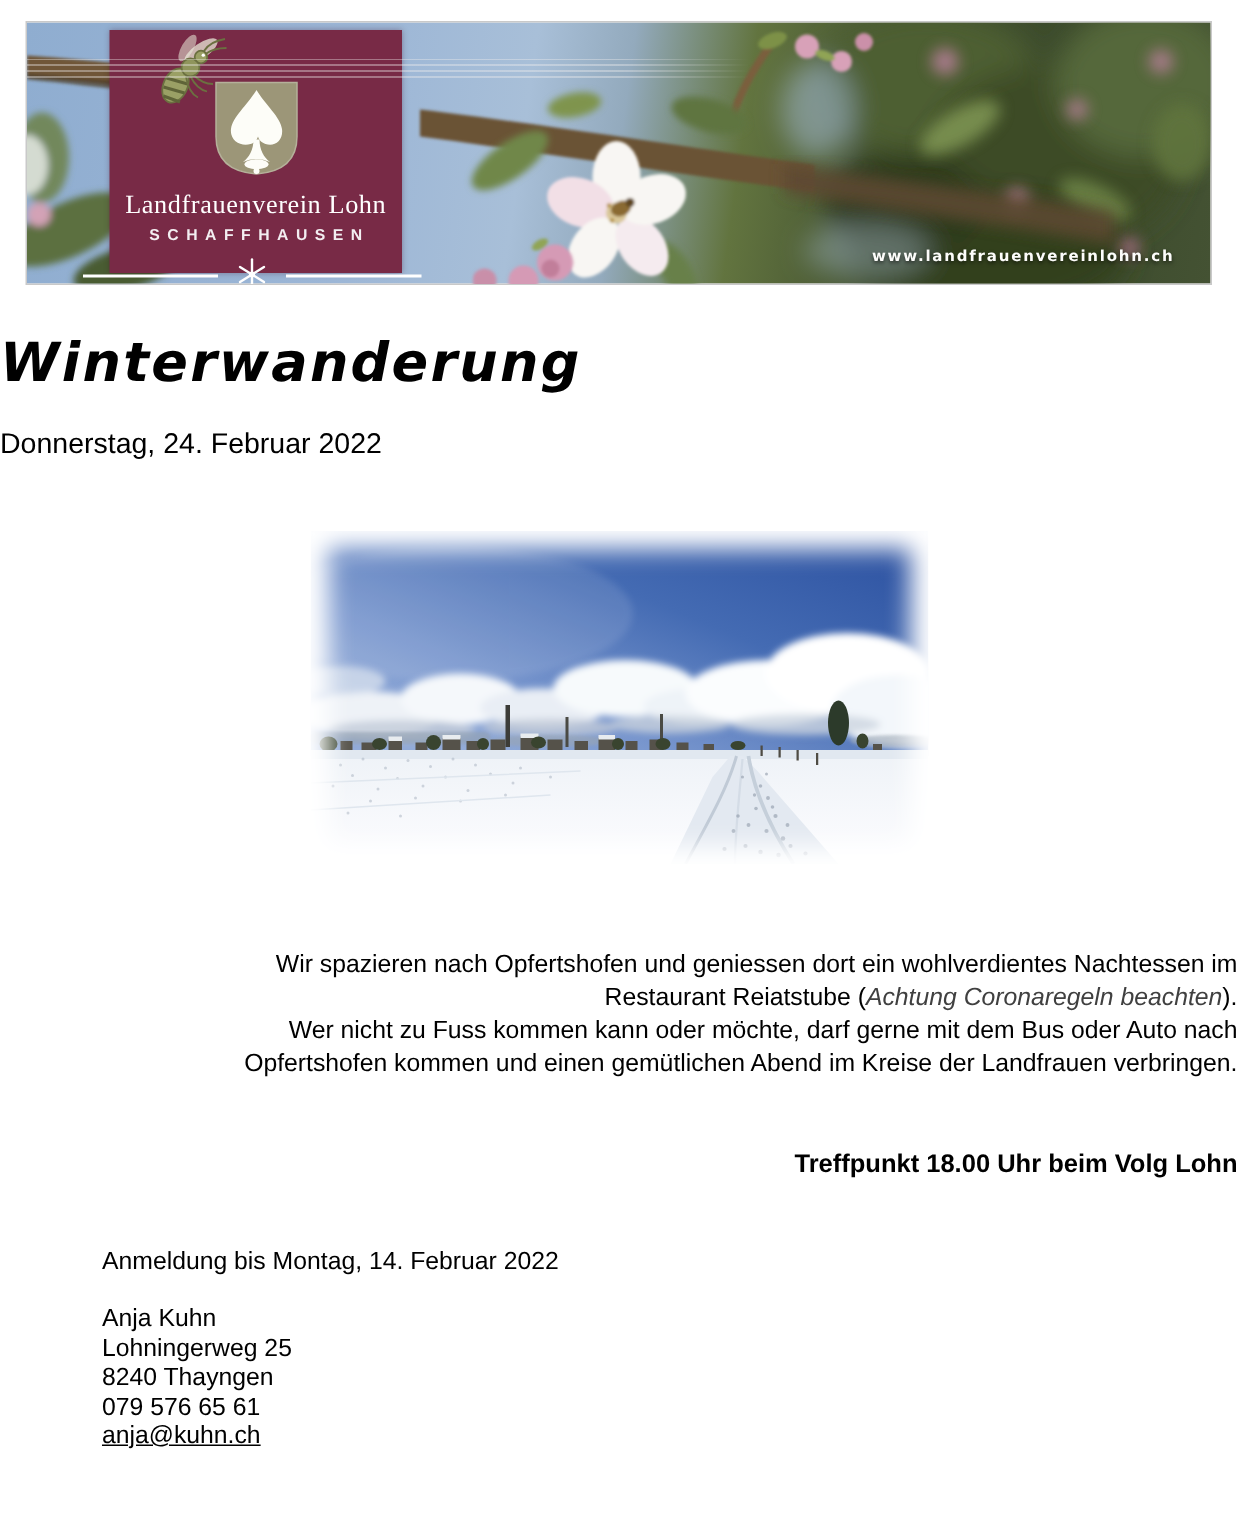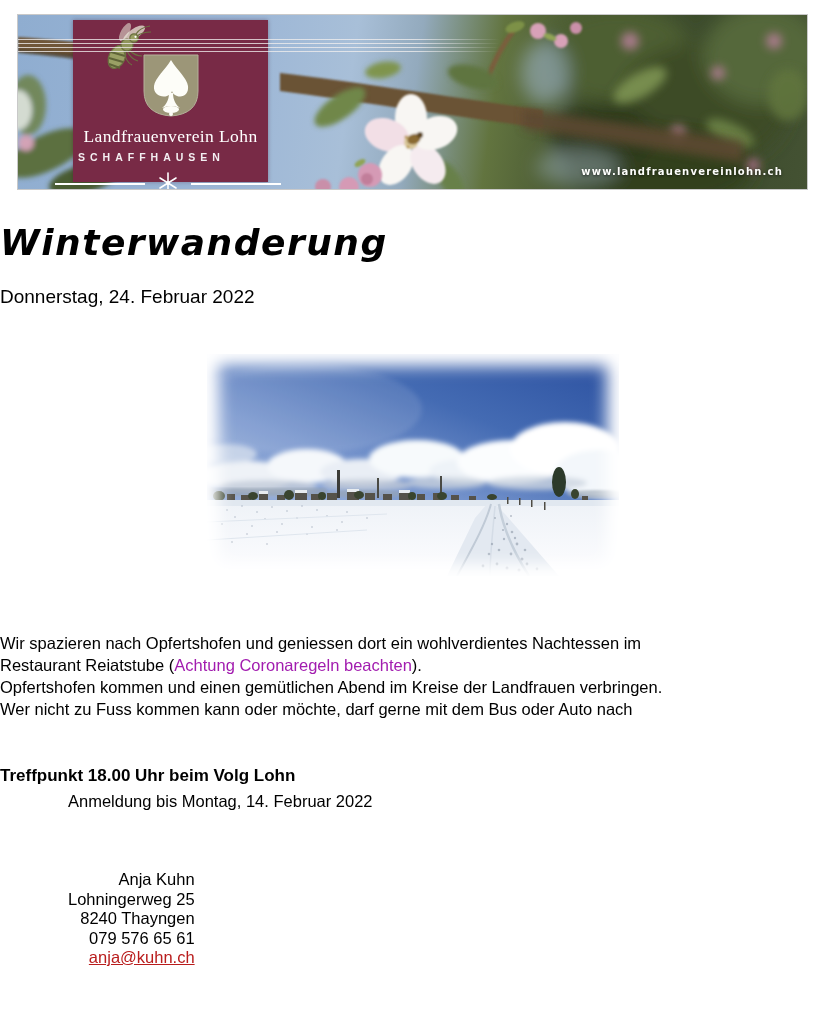--- a/index.html
+++ b/index.html
@@ -26,21 +26,21 @@
     -webkit-mask-image:linear-gradient(to right,#000 82%,transparent 100%);
             mask-image:linear-gradient(to right,#000 82%,transparent 100%);
   }
   .bee{position:absolute;left:28px;top:0px;width:56px;height:58px;z-index:3;}
   .shield{position:absolute;left:67px;top:34px;width:62px;height:64px;z-index:3;}
   .org-name{
     position:absolute;left:0;right:0;top:106px;text-align:center;color:#fff;
     font-family:"Liberation Serif",serif;font-size:17.5px;letter-spacing:.4px;z-index:3;
   }
   .org-region{
-    position:absolute;left:0;right:0;top:131px;color:#f3eef1;
+    position:absolute;left:0;right:0;top:131px;text-align:center;color:#f3eef1;
     font-size:10.5px;font-weight:bold;letter-spacing:5px;text-indent:5px;z-index:3;
   }
   .logo-underline{
     position:absolute;left:37px;top:168px;width:226px;height:2px;z-index:4;
     background:linear-gradient(to right,#fff 0 40%,transparent 40% 60%,#fff 60% 100%);
   }
   .logo-star{position:absolute;left:138px;top:156px;width:24px;height:24px;z-index:5;}
   .banner-url{
     position:absolute;right:24px;bottom:12px;z-index:3;color:#fdfdfb;
     font-family:"DejaVu Sans",sans-serif;font-weight:bold;font-size:10px;letter-spacing:1.2px;
@@ -62,36 +62,36 @@
     position:absolute;left:50%;top:354px;width:412px;height:222px;margin-left:-206px;
   }
   .photo svg{display:block;}
   .photo-fade{
     position:absolute;inset:-2px;pointer-events:none;
     box-shadow:inset 0 0 16px 14px #ffffff;
   }
 
   
   .para{
-    position:absolute;left:0;right:0;top:632px;text-align:left;
+    position:absolute;left:0;right:0;top:632px;text-align:right;
     font-size:16.5px;line-height:22px;
   }
   .para .line{white-space:nowrap;}
-  .corona{color:#a21caf;}
+  .corona{font-style:italic;color:#404040;}
   .meeting{
-    position:absolute;left:0;right:0;top:766px;text-align:left;
+    position:absolute;left:0;right:0;top:766px;text-align:right;
     font-size:17px;font-weight:bold;
   }
   .registration{
-    position:absolute;left:68px;top:792px;font-size:16.5px;
+    position:absolute;left:68px;top:832px;font-size:16.5px;
   }
   .contact{
-    position:absolute;left:68px;top:870px;font-size:16.5px;line-height:19.5px;text-align:right;
-  }
-  .email-link{color:#b91c1c;text-decoration:underline;cursor:pointer;}
+    position:absolute;left:68px;top:870px;font-size:16.5px;line-height:19.5px;
+  }
+  .email-link{color:#000000;text-decoration:underline;cursor:pointer;}
 </style>
 </head>
 <body>
 
 <div class="page">
 
   <div class="banner">
 
     <svg class="banner-art" width="791" height="176" viewBox="0 0 791 176" aria-hidden="true">
       <defs>
@@ -373,22 +373,22 @@
         <rect x="324" y="146" width="1.5" height="7"></rect>
           <rect x="337" y="148" width="1.5" height="8"></rect>
       </g>
     </svg>
     <div class="photo-fade"></div>
   </div>
 
   <div class="para">
     <div class="line">Wir spazieren nach Opfertshofen und geniessen dort ein wohlverdientes Nachtessen im</div>
     <div class="line"><span>Restaurant Reiatstube (</span><span class="corona">Achtung Coronaregeln beachten</span><span>).</span></div>
+    <div class="line">Wer nicht zu Fuss kommen kann oder möchte, darf gerne mit dem Bus oder Auto nach</div>
     <div class="line">Opfertshofen kommen und einen gemütlichen Abend im Kreise der Landfrauen verbringen.</div>
-    <div class="line">Wer nicht zu Fuss kommen kann oder möchte, darf gerne mit dem Bus oder Auto nach</div>
   </div>
 
   <div class="meeting">Treffpunkt 18.00 Uhr beim Volg Lohn</div>
 
   <div class="registration">Anmeldung bis Montag, 14. Februar 2022</div>
 
   <div class="contact">
     <div>Anja Kuhn</div>
     <div>Lohningerweg 25</div>
     <div>8240 Thayngen</div>

